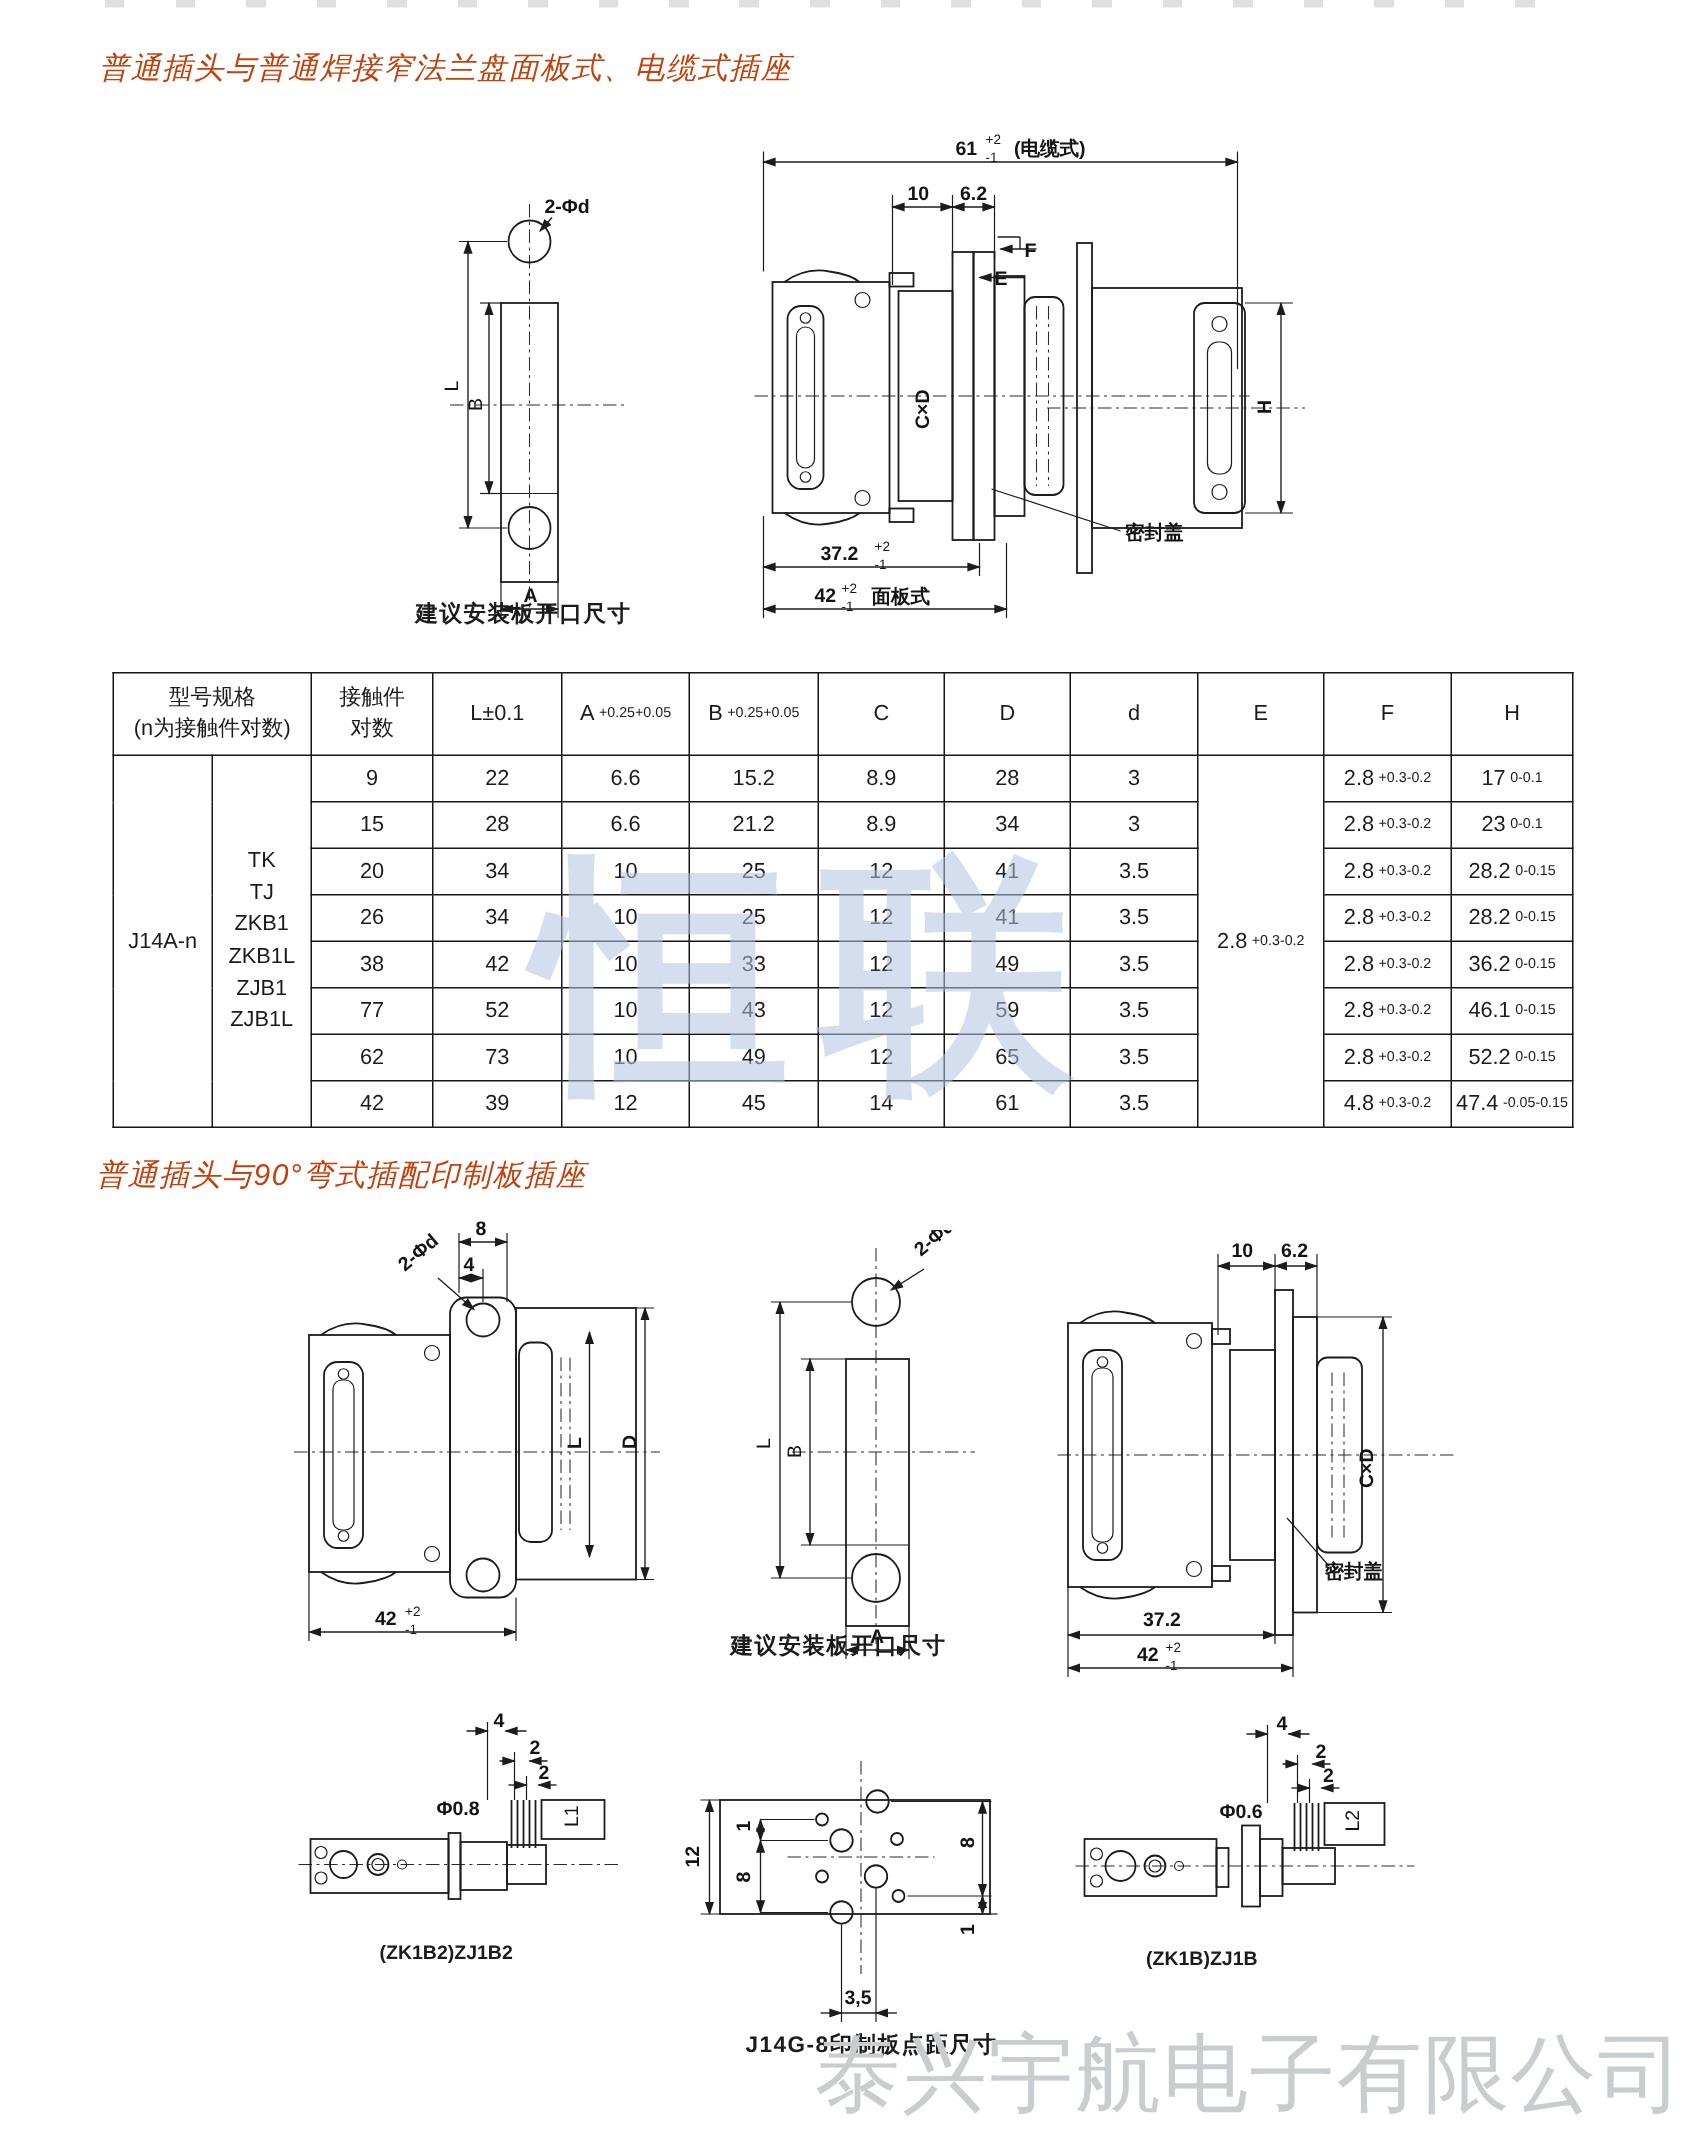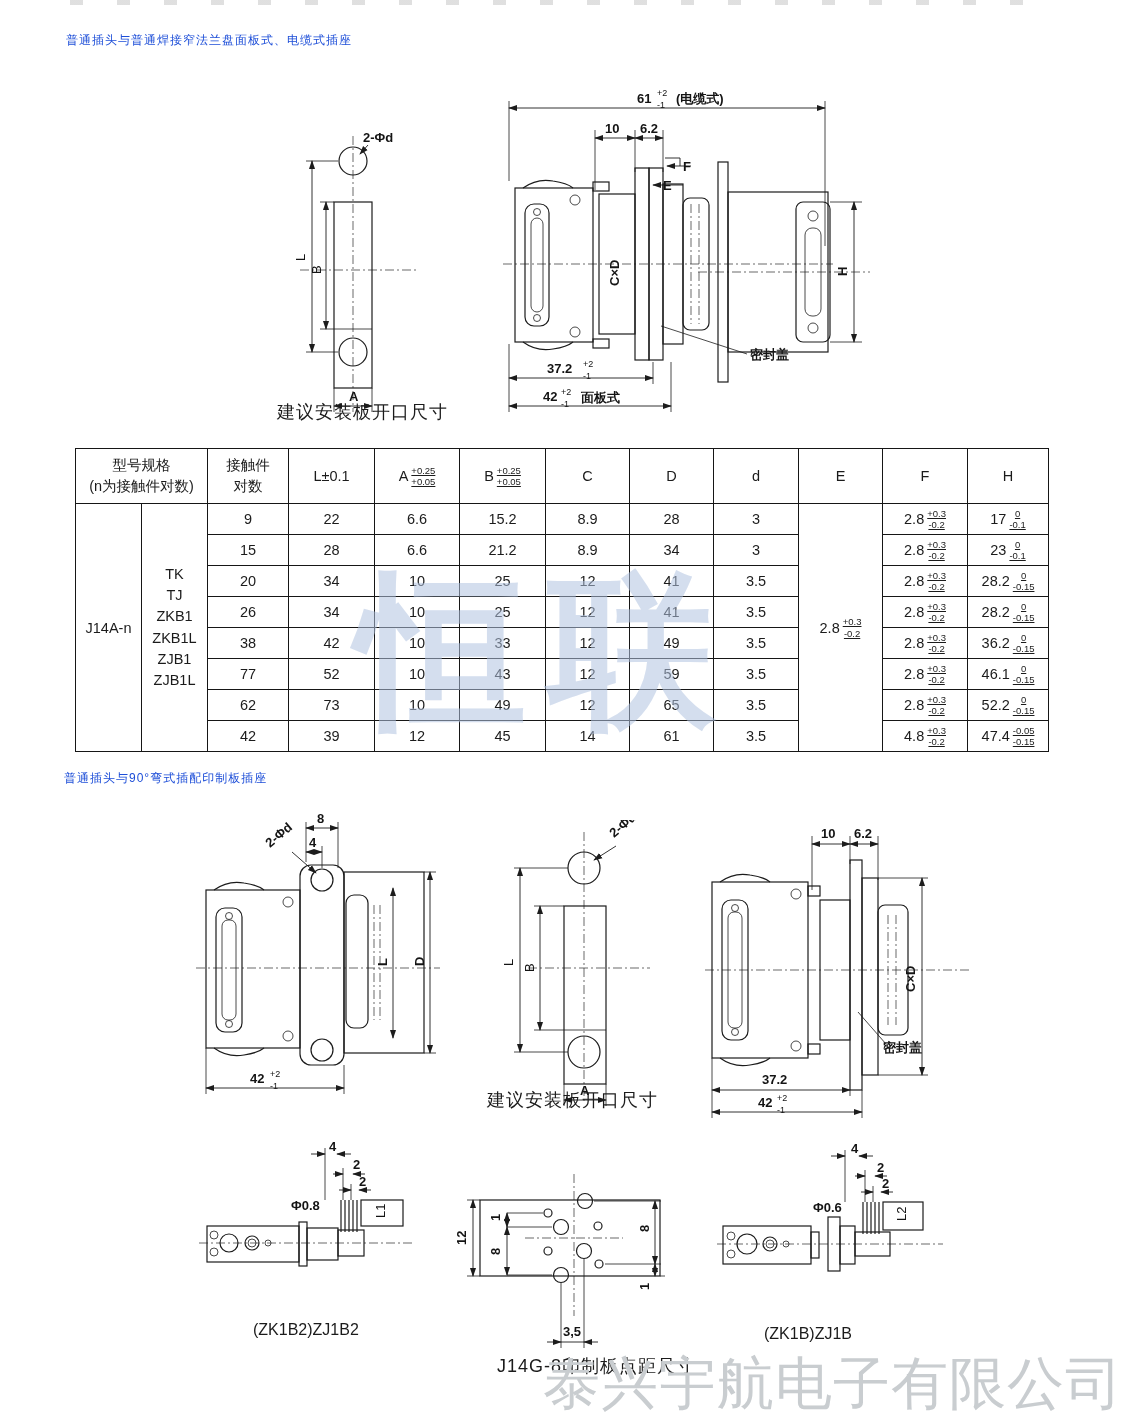--- a/index.html
+++ b/index.html
@@ -1,30 +1,30 @@
 <!DOCTYPE html>
 <html><head>
 <meta charset="utf-8">
 <style>
   html,body{margin:0;padding:0;}
   body{width:1121px;height:1424px;position:relative;background:#ffffff;overflow:hidden;
        font-family:"Liberation Sans",sans-serif;color:#1b1b1b;}
   .abs{position:absolute;}
-  .sec-title{font-size:12px;letter-spacing:1px;color:#1d4ed8;}
-  .cap{font-weight:normal;font-size:18px;letter-spacing:1px;}
-  .cap-sm{font-weight:normal;font-size:16px;margin-top:27px;}
+  .sec-title{font-size:20px;letter-spacing:1px;color:#c2410c;font-style:italic;}
+  .cap{font-weight:bold;font-size:15px;letter-spacing:1px;}
+  .cap-sm{font-weight:bold;font-size:13px;}
   
   table.spec{border-collapse:collapse;table-layout:fixed;}
   table.spec th,table.spec td{border:1px solid #161616;text-align:center;vertical-align:middle;
       font-size:14.5px;font-weight:normal;padding:0;overflow:hidden;}
   table.spec th{height:54px;}
   table.spec td{height:30px;}
   .prelines{white-space:pre-line;line-height:1.45;margin-top:44px;}
   .tol{display:inline-flex;align-items:center;gap:3px;justify-content:center;}
-  .tol .st{display:inline-flex;flex-direction:column;font-size:9.5px;line-height:1.2;text-align:center;text-decoration:underline;}
+  .tol .st{display:inline-flex;flex-direction:row;font-size:9.5px;line-height:1.2;text-align:right;}
   
   svg text{font-family:"Liberation Sans",sans-serif;fill:#141414;}
   .ln{stroke:#1c1c1c;stroke-width:1.2;fill:none;}
   .lt{stroke:#1c1c1c;stroke-width:0.8;fill:none;}
   .cl{stroke:#2a2a2a;stroke-width:0.7;fill:none;stroke-dasharray:9 3 2 3;}
   .dm{stroke:#1c1c1c;stroke-width:0.9;fill:none;}
   .tx{font-size:13px;}
   .tb{font-size:13px;font-weight:bold;}
   .ts{font-size:9px;}
   .wm-center{font-size:168px;font-weight:bold;letter-spacing:22px;line-height:1;

